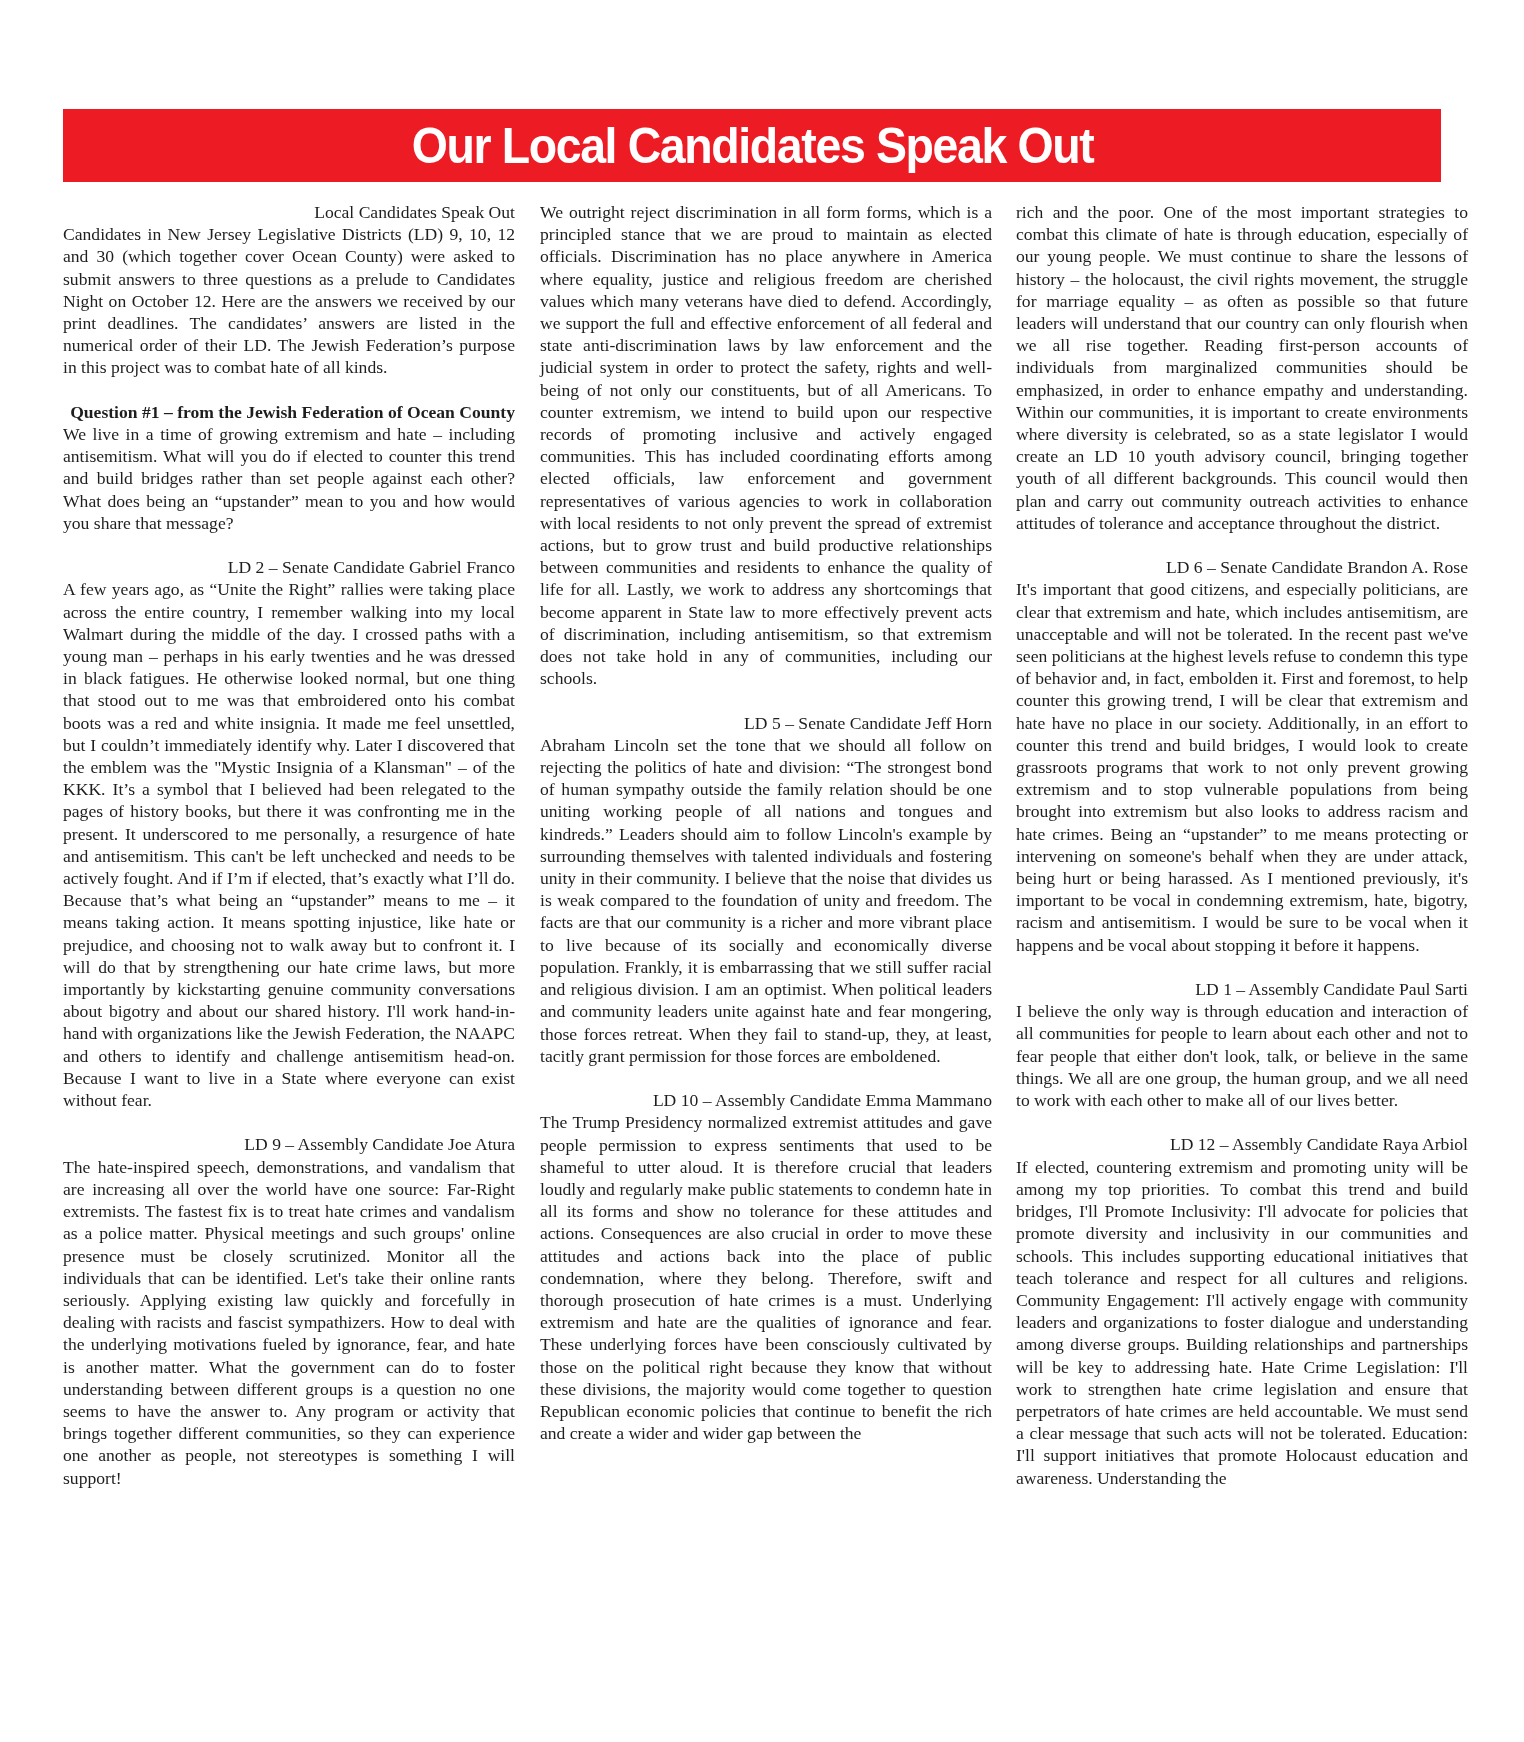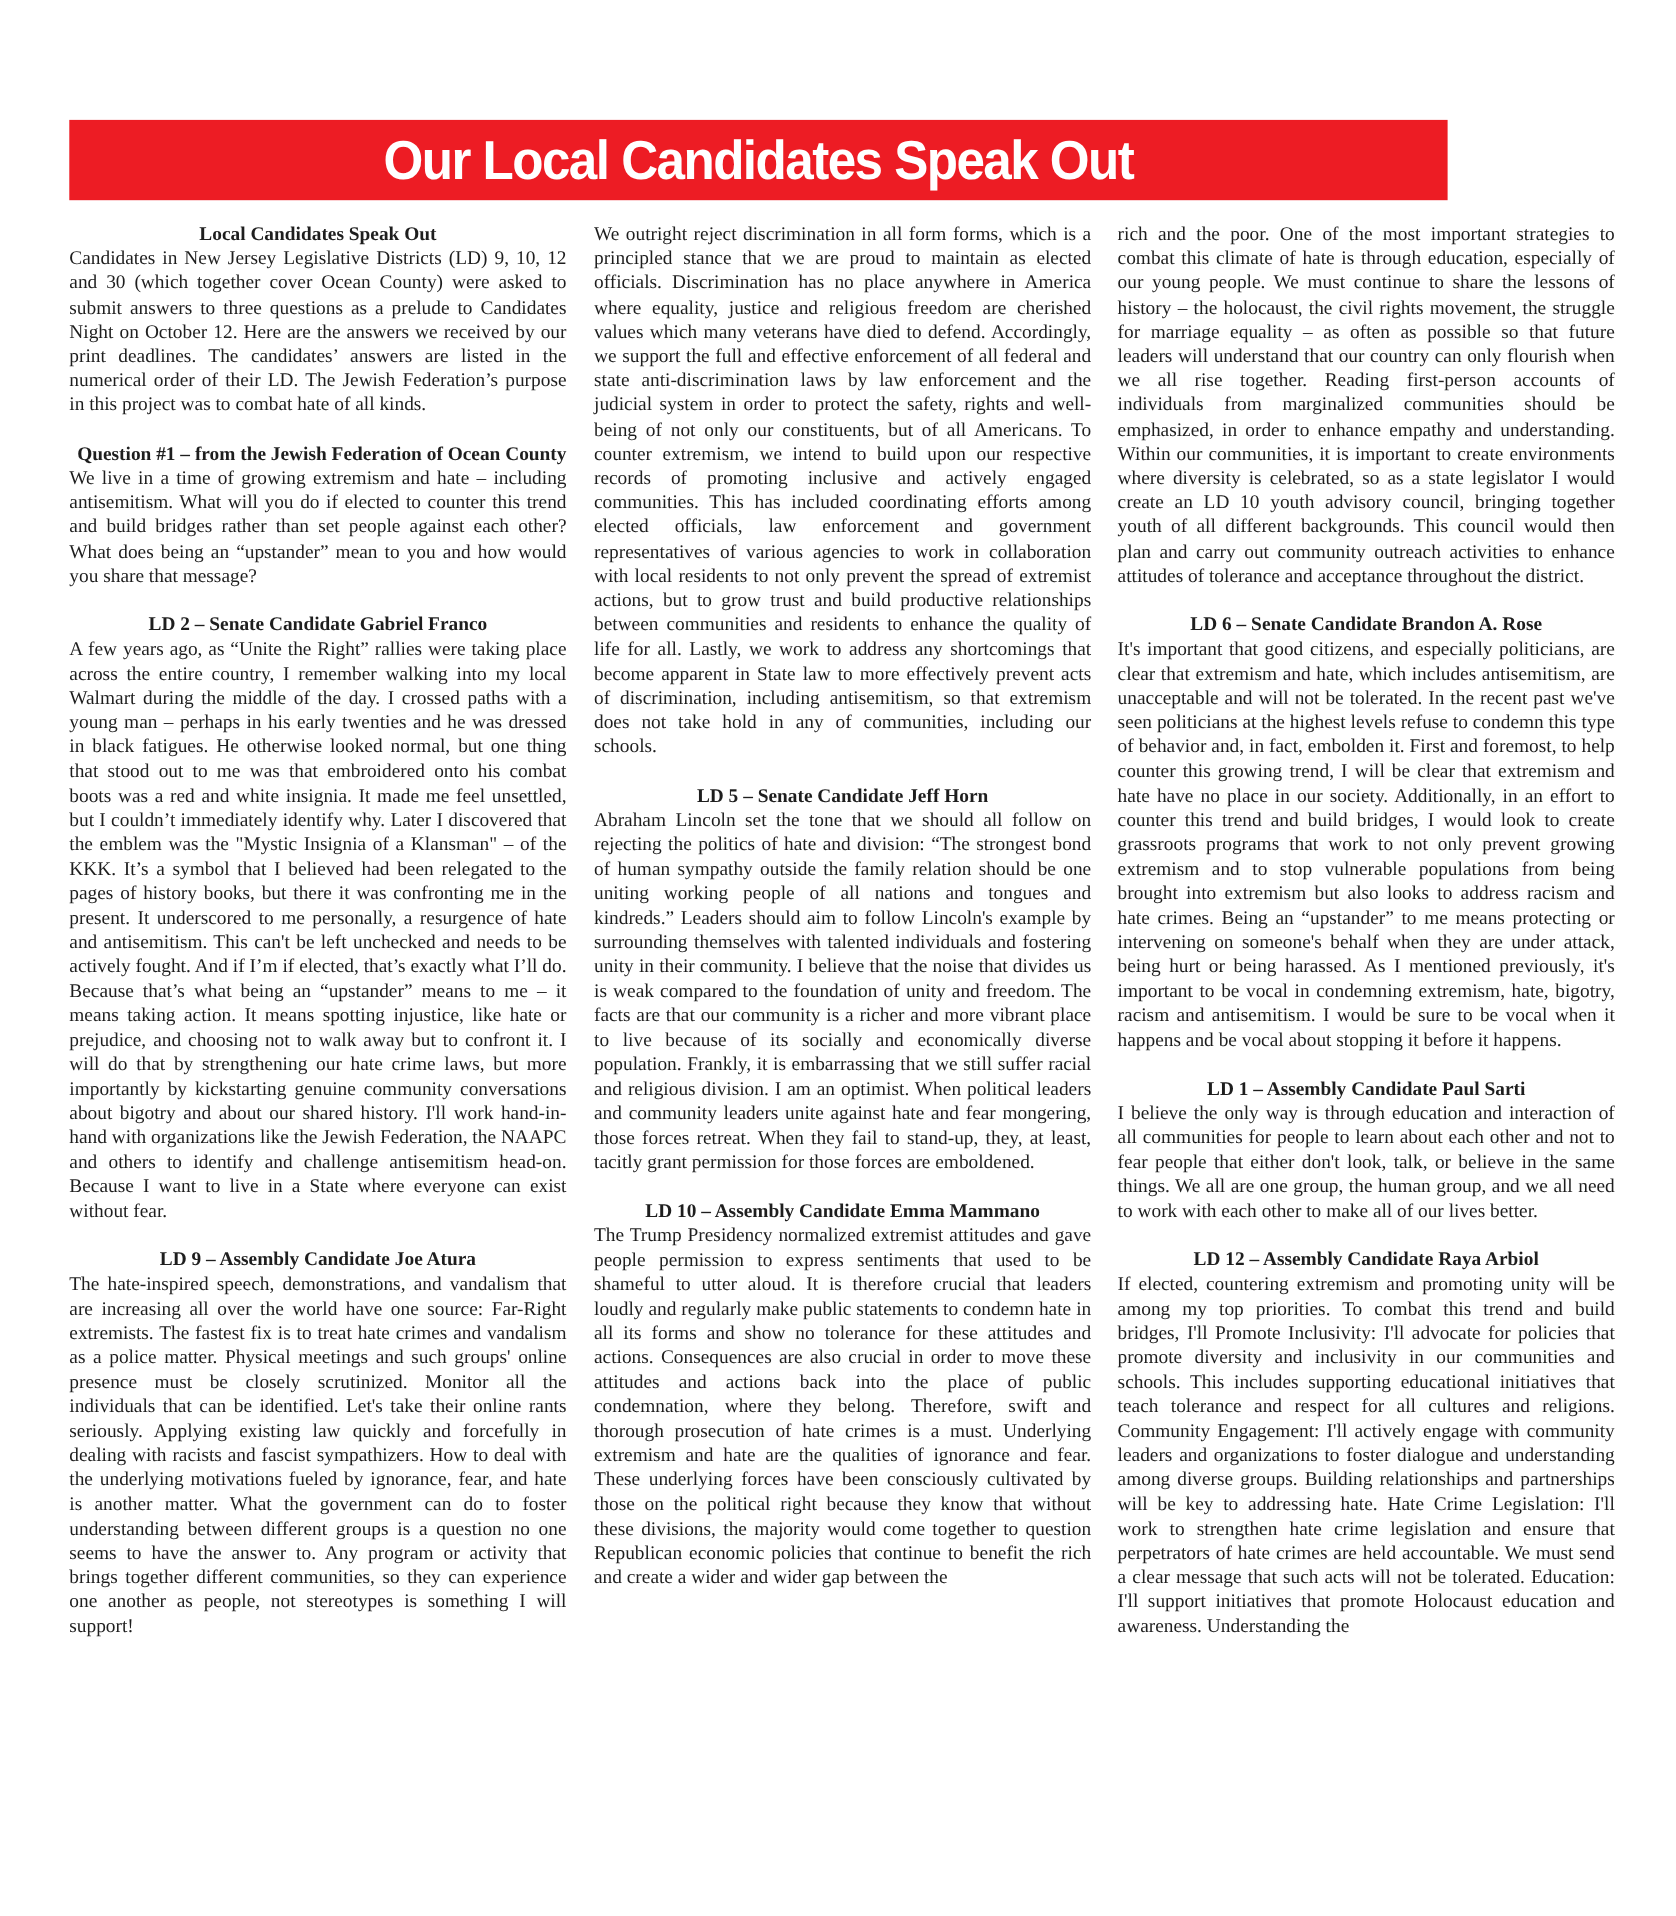--- a/index.html
+++ b/index.html
@@ -1,21 +1,21 @@
 <!DOCTYPE html>
 <html><head>
   <meta charset="utf-8">
   <style>
     * { box-sizing: border-box; margin: 0; padding: 0; }
     html, body { width: 1524px; height: 1742px; background: #ffffff; }
     body { position: relative; overflow: hidden; color: #1a1a1a; }
     .banner {
       position: absolute;
       left: 63px; top: 109px;
-      width: 1253px; height: 73px;
+      width: 1378px; height: 73px;
       background: #ed1c24;
       display: flex; align-items: center; justify-content: center;
     }
     .banner h1 {
       font-family: "Liberation Sans", sans-serif;
       font-weight: bold;
       font-size: 50px;
       letter-spacing: -1.5px;
       color: #ffffff;
       line-height: 1;
@@ -30,21 +30,21 @@
       line-height: 22.2px;
       text-align: justify;
       hyphens: manual;
       color: #1e1e1e;
     }
     .col-1 { left: 63px; }
     .col-2 { left: 540px; }
     .col-3 { left: 1016px; }
     .section { margin-bottom: 22.2px; }
     .section:last-child { margin-bottom: 0; }
-    .heading { display: block; text-align: center; font-weight: bold; }
+    .heading { display: block; text-align: right; }
     .body { display: block; }
     .q-title { display: block; text-align: right; font-weight: bold; }
     .q-text { display: block; font-weight: normal; }
   </style>
 </head>
 <body>
 
 <header class="banner">
   <h1>Our Local Candidates Speak Out</h1>
 </header>

